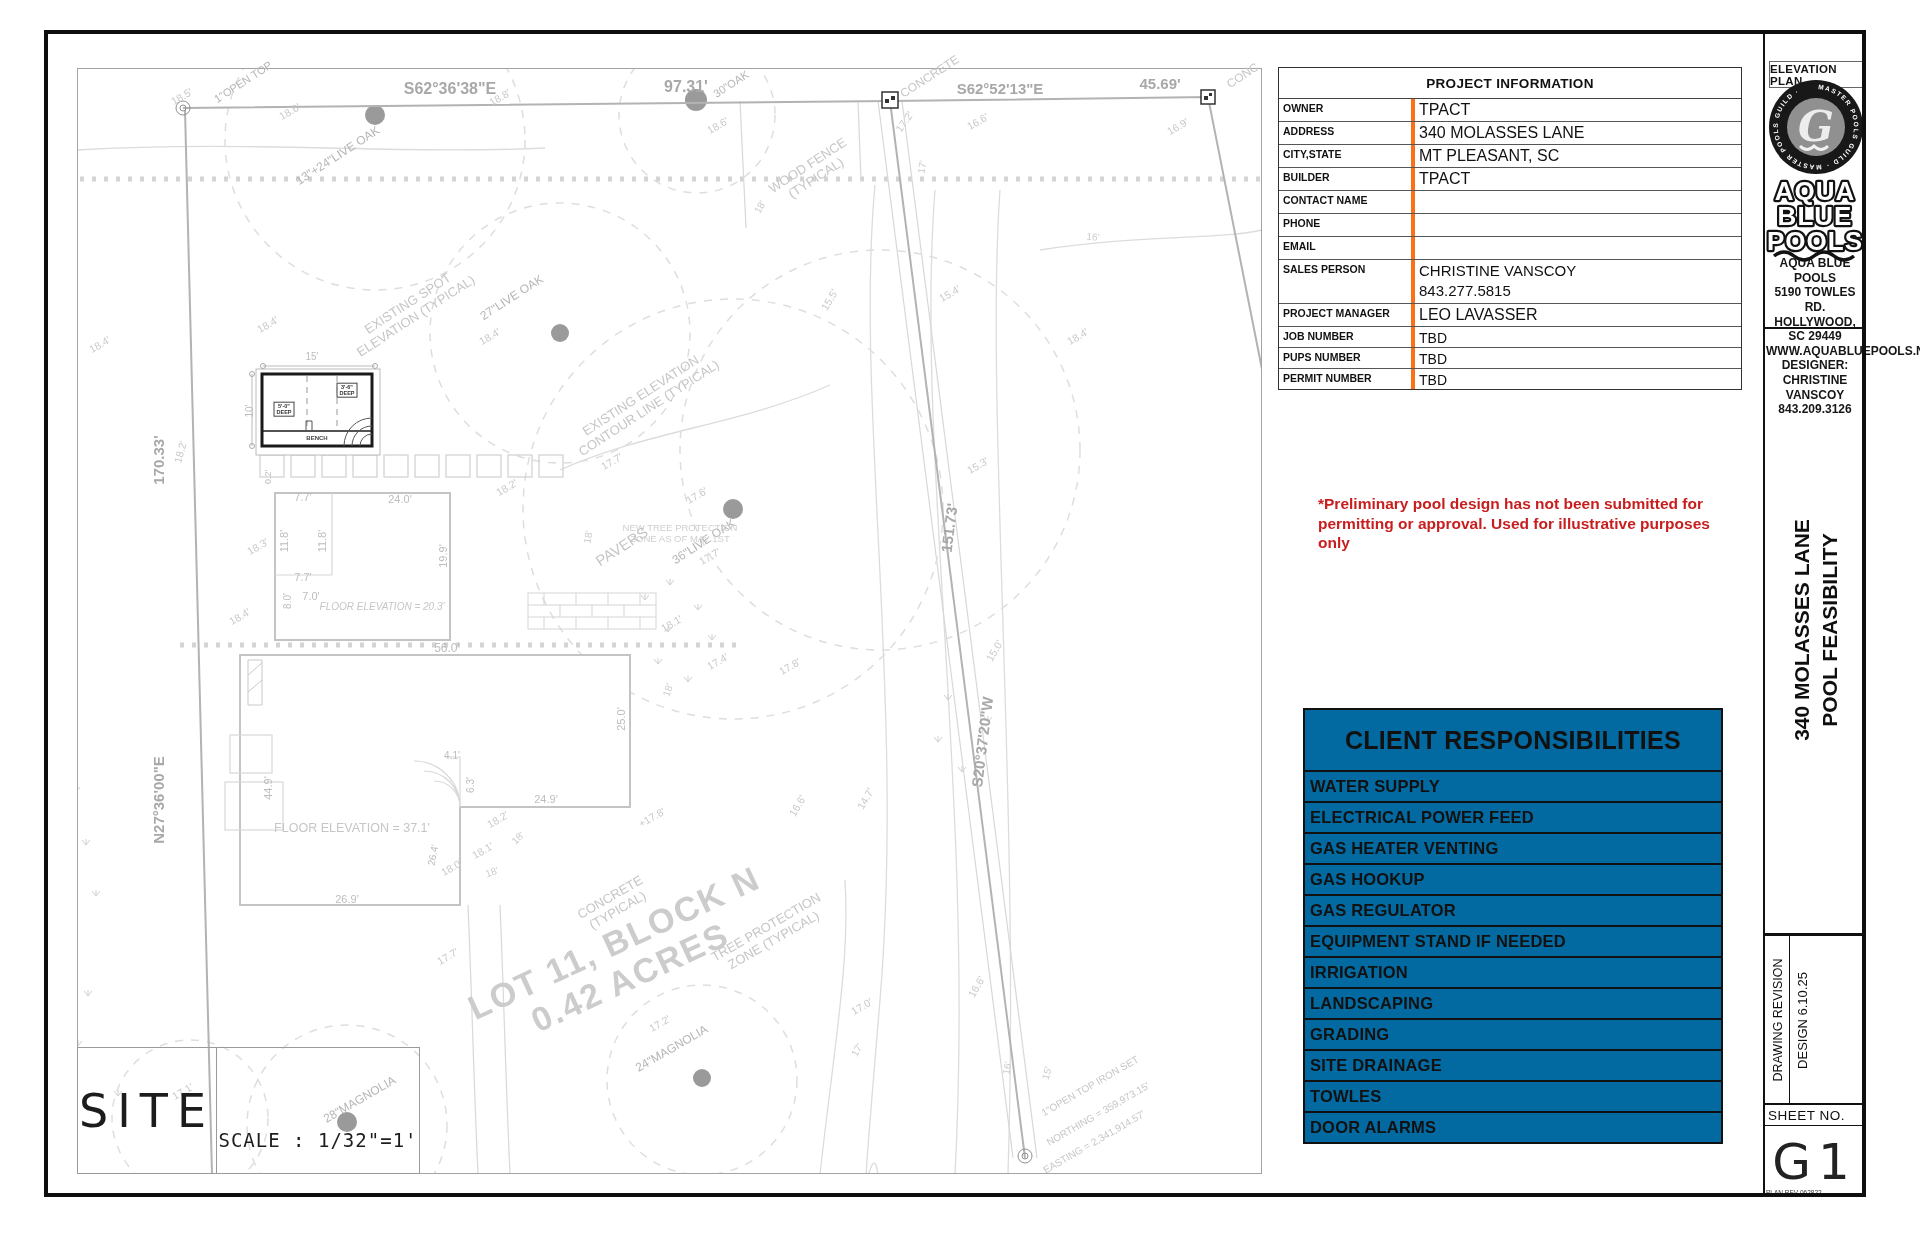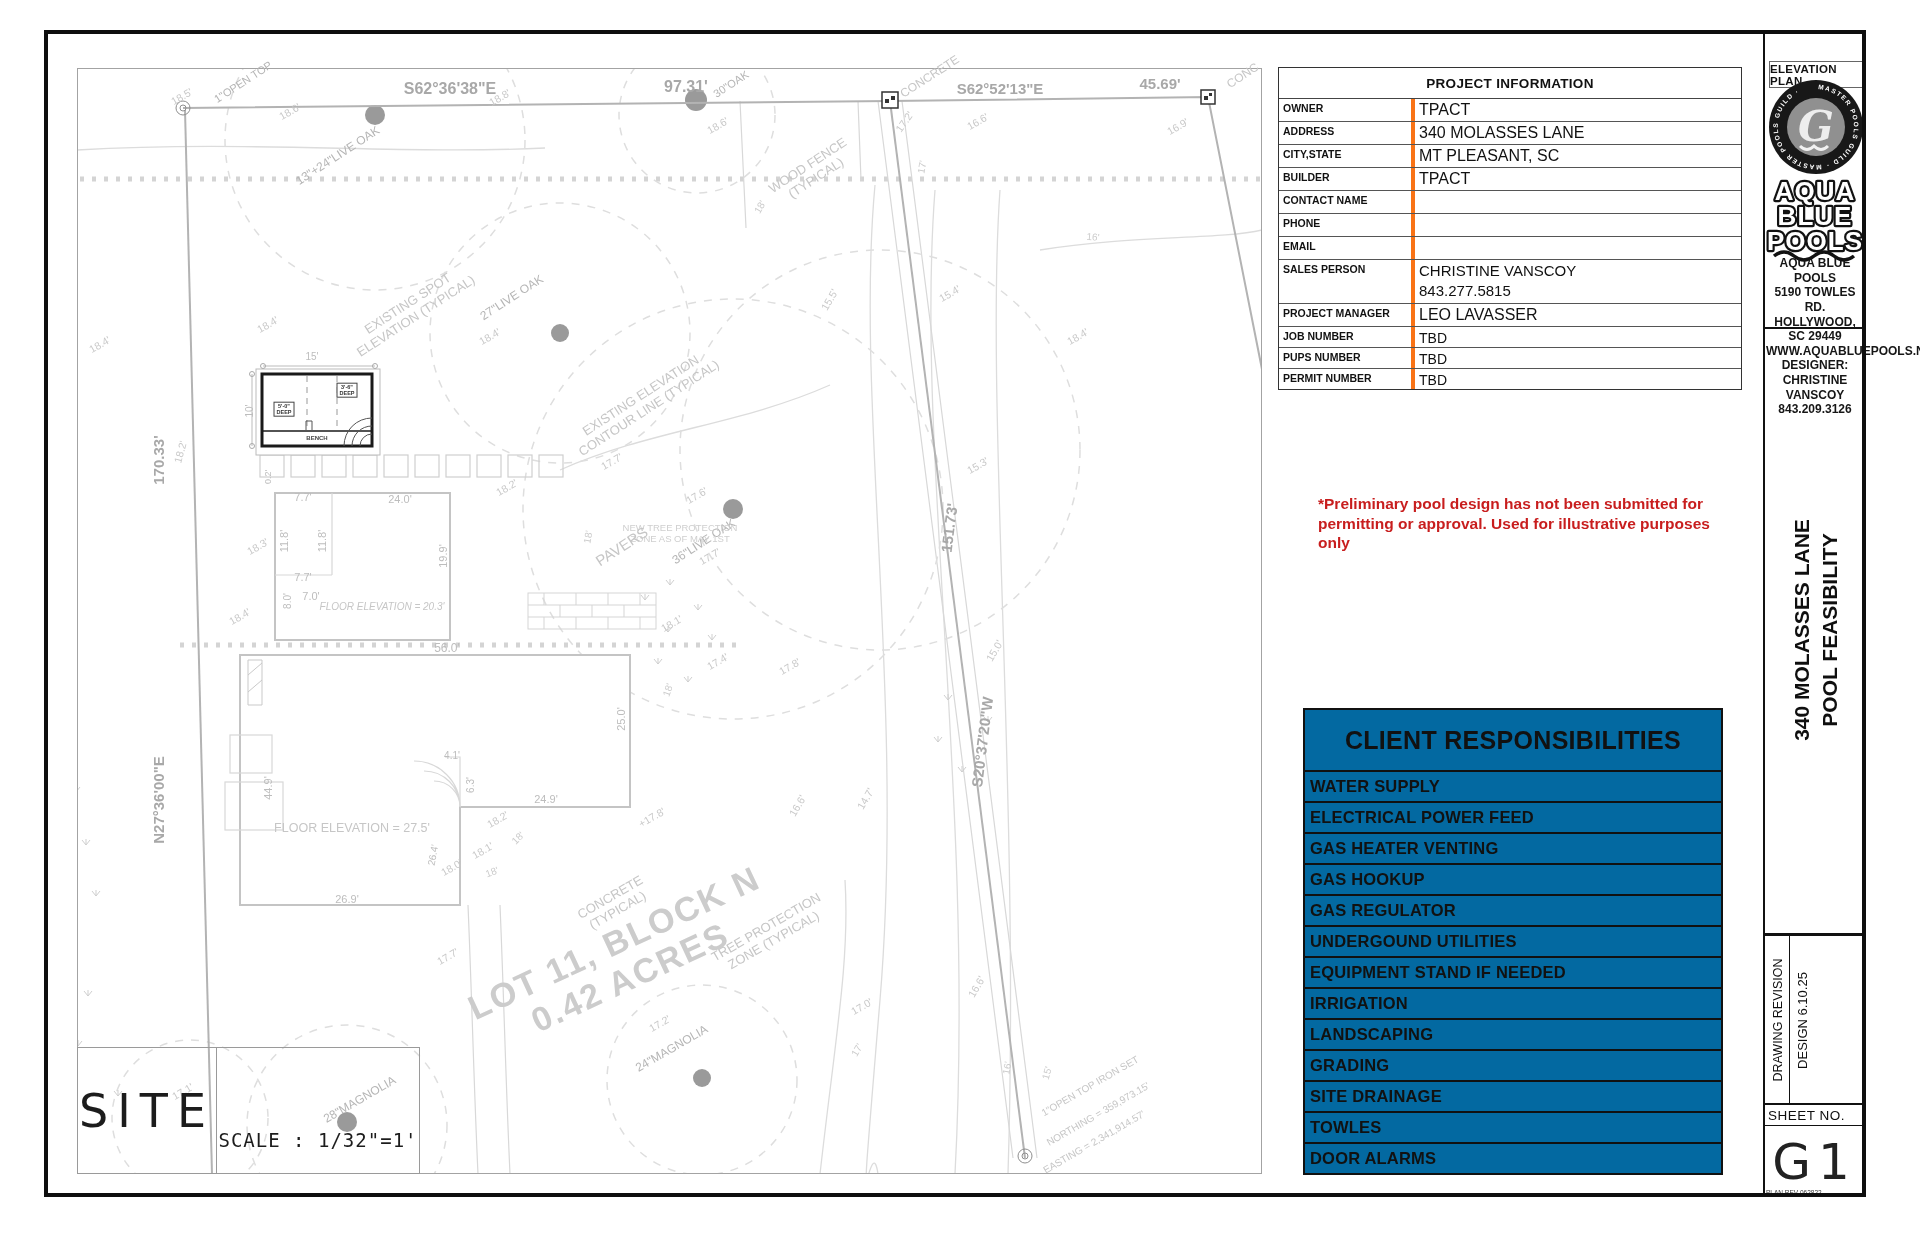--- a/index.html
+++ b/index.html
@@ -266,21 +266,21 @@
       <div class="lbl" style="left: 311px; top: 596px; font-size: 11px; color: rgb(189, 189, 189); font-weight: 400; transform: translate(-50%, -50%) rotate(0deg);">7.0'</div>
       <div class="lbl" style="left: 288px; top: 601px; font-size: 10px; color: rgb(189, 189, 189); font-weight: 400; transform: translate(-50%, -50%) rotate(-90deg);">8.0'</div>
       <div class="lbl" style="left: 443px; top: 556px; font-size: 11px; color: rgb(189, 189, 189); font-weight: 400; transform: translate(-50%, -50%) rotate(-90deg);">19.9'</div>
       <div class="lbl" style="left: 382px; top: 607px; font-size: 10px; color: rgb(198, 198, 198); font-weight: 400; transform: translate(-50%, -50%) rotate(0deg); font-style: italic;">FLOOR ELEVATION = 20.3'</div>
       <div class="lbl" style="left: 447px; top: 649px; font-size: 12px; color: rgb(189, 189, 189); font-weight: 400; transform: translate(-50%, -50%) rotate(0deg);">56.0'</div>
       <div class="lbl" style="left: 268px; top: 788px; font-size: 11px; color: rgb(189, 189, 189); font-weight: 400; transform: translate(-50%, -50%) rotate(-90deg);">44.9'</div>
       <div class="lbl" style="left: 452px; top: 756px; font-size: 10px; color: rgb(189, 189, 189); font-weight: 400; transform: translate(-50%, -50%) rotate(0deg);">4.1'</div>
       <div class="lbl" style="left: 471px; top: 785px; font-size: 10px; color: rgb(189, 189, 189); font-weight: 400; transform: translate(-50%, -50%) rotate(-90deg);">6.3'</div>
       <div class="lbl" style="left: 546px; top: 799px; font-size: 11px; color: rgb(189, 189, 189); font-weight: 400; transform: translate(-50%, -50%) rotate(0deg);">24.9'</div>
       <div class="lbl" style="left: 621px; top: 719px; font-size: 11px; color: rgb(189, 189, 189); font-weight: 400; transform: translate(-50%, -50%) rotate(-90deg);">25.0'</div>
-      <div class="lbl" style="left: 352px; top: 828px; font-size: 12.5px; color: rgb(198, 198, 198); font-weight: 400; transform: translate(-50%, -50%) rotate(0deg);">FLOOR ELEVATION = 27.5'</div>
+      <div class="lbl" style="left: 352px; top: 828px; font-size: 12.5px; color: rgb(198, 198, 198); font-weight: 400; transform: translate(-50%, -50%) rotate(0deg);">FLOOR ELEVATION = 37.1'</div>
       <div class="lbl" style="left: 433px; top: 855px; font-size: 10px; color: rgb(189, 189, 189); font-weight: 400; transform: translate(-50%, -50%) rotate(-80deg);">26.4'</div>
       <div class="lbl" style="left: 347px; top: 899px; font-size: 11px; color: rgb(189, 189, 189); font-weight: 400; transform: translate(-50%, -50%) rotate(0deg);">26.9'</div>
       <div class="lbl" style="left: 182px; top: 97px; font-size: 10.5px; color: rgb(201, 201, 201); font-weight: 400; transform: translate(-50%, -50%) rotate(-30deg);">18.5'</div>
       <div class="lbl" style="left: 290px; top: 112px; font-size: 10.5px; color: rgb(201, 201, 201); font-weight: 400; transform: translate(-50%, -50%) rotate(-30deg);">18.6'</div>
       <div class="lbl" style="left: 500px; top: 98px; font-size: 10.5px; color: rgb(201, 201, 201); font-weight: 400; transform: translate(-50%, -50%) rotate(-30deg);">18.8'</div>
       <div class="lbl" style="left: 718px; top: 126px; font-size: 10.5px; color: rgb(201, 201, 201); font-weight: 400; transform: translate(-50%, -50%) rotate(-30deg);">18.6'</div>
       <div class="lbl" style="left: 905px; top: 122px; font-size: 10.5px; color: rgb(201, 201, 201); font-weight: 400; transform: translate(-50%, -50%) rotate(-55deg);">17.2'</div>
       <div class="lbl" style="left: 978px; top: 122px; font-size: 10.5px; color: rgb(201, 201, 201); font-weight: 400; transform: translate(-50%, -50%) rotate(-30deg);">16.6'</div>
       <div class="lbl" style="left: 1178px; top: 127px; font-size: 10.5px; color: rgb(201, 201, 201); font-weight: 400; transform: translate(-50%, -50%) rotate(-30deg);">16.9'</div>
       <div class="lbl" style="left: 100px; top: 345px; font-size: 10.5px; color: rgb(201, 201, 201); font-weight: 400; transform: translate(-50%, -50%) rotate(-30deg);">18.4'</div>
@@ -392,21 +392,20 @@
   <div id="disclaimer">*Preliminary pool design has not been submitted for permitting or approval. Used for illustrative purposes only</div>
 
   <div id="client-resp">
     <div id="cr-title">CLIENT RESPONSIBILITIES</div>
     <div id="cr-items">
         <div class="cr-item">WATER SUPPLY</div>
         <div class="cr-item">ELECTRICAL POWER FEED</div>
         <div class="cr-item">GAS HEATER VENTING</div>
         <div class="cr-item">GAS HOOKUP</div>
         <div class="cr-item">GAS REGULATOR</div>
-        <div class="cr-item">UNDERGOUND UTILITIES</div>
         <div class="cr-item">EQUIPMENT STAND IF NEEDED</div>
         <div class="cr-item">IRRIGATION</div>
         <div class="cr-item">LANDSCAPING</div>
         <div class="cr-item">GRADING</div>
         <div class="cr-item">SITE DRAINAGE</div>
         <div class="cr-item">TOWLES</div>
         <div class="cr-item">DOOR ALARMS</div>
       </div>
   </div>
 

